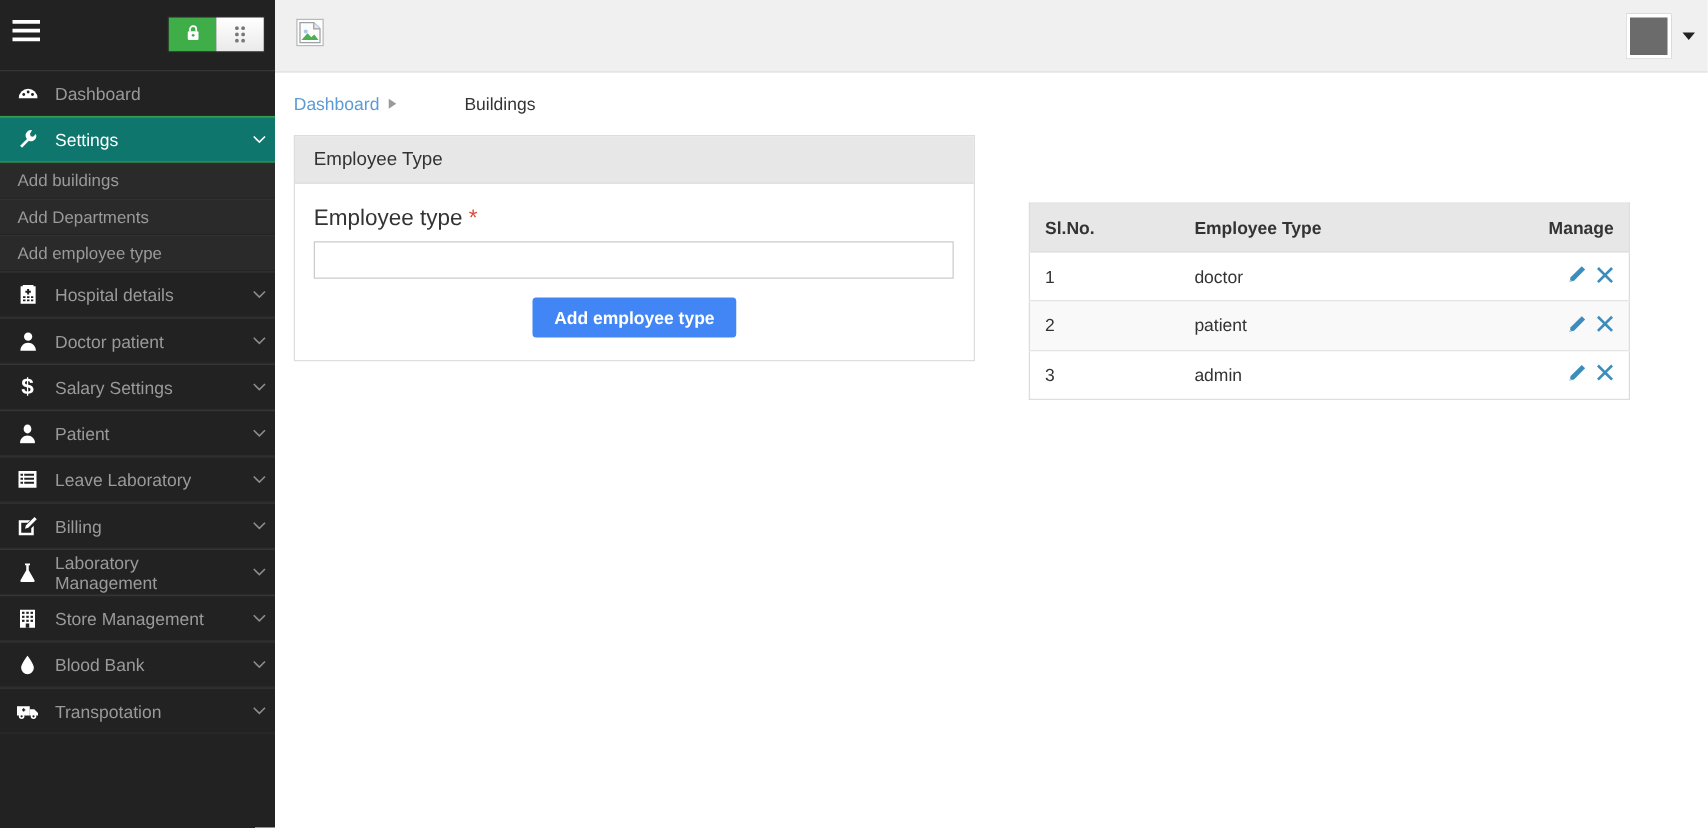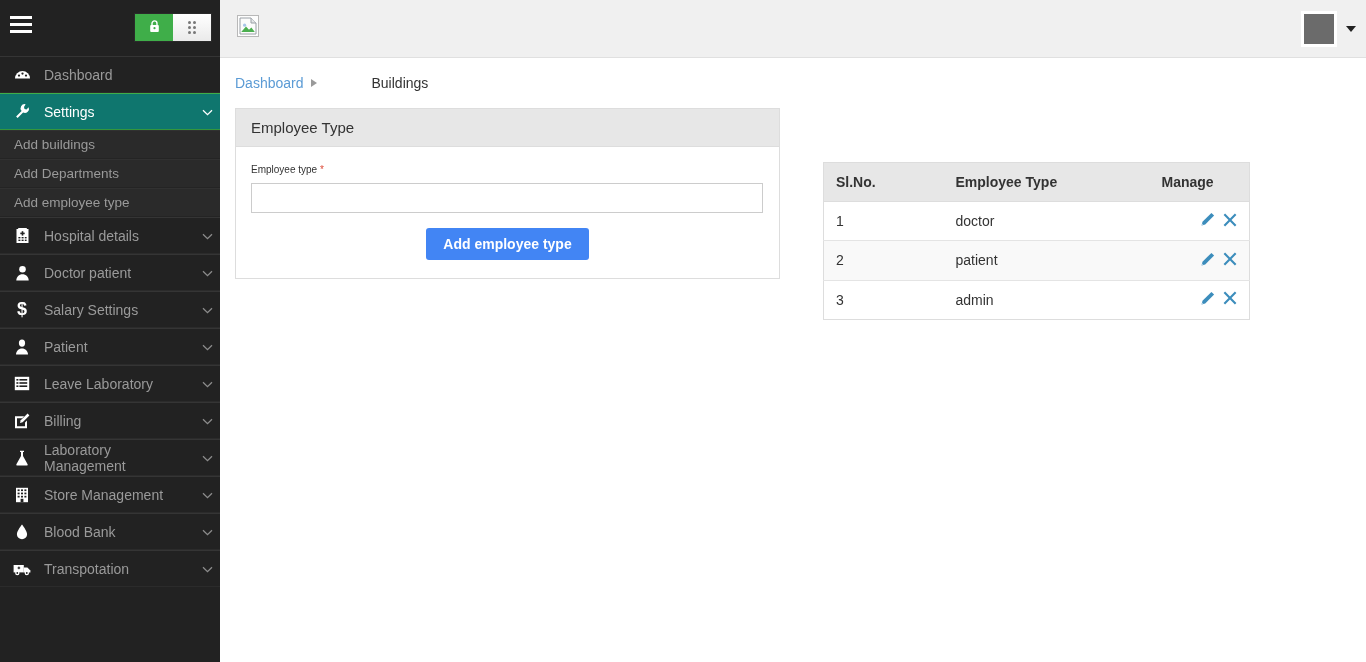--- a/index.html
+++ b/index.html
@@ -163,21 +163,21 @@
   #panel-head {
     height: 38px;
     background: #e7e7e7;
     border-bottom: 1px solid #dddddd;
     display: flex; align-items: center;
     padding-left: 15px;
     font-size: 15px; color: #333333;
   }
   #panel-body { padding: 17px 15px 18px 15px; }
   .form-label {
-    font-size: 10px; color: #333333;
+    font-size: 18px; color: #333333;
     margin-bottom: 8px;
   }
   .req-star { color: #dd4b39; }
   #employee-type-input {
     display: block;
     width: 512px; height: 30px;
     border: 1px solid #cccccc;
     background: #ffffff;
     font-size: 13px;
     padding: 4px 8px;
@@ -197,21 +197,21 @@
     font-size: 14px;
     font-weight: bold;
     padding: 8px 17px;
     cursor: pointer;
     font-family: "Liberation Sans", sans-serif;
   }
 
   
   #emp-table {
     position: absolute; left: 603px; top: 103px;
-    width: 427px;
+    width: 481px;
     border-collapse: collapse;
     border: 1px solid #dddddd;
     font-size: 14px;
   }
   #emp-table th {
     background: #e7e7e7;
     color: #333333;
     font-weight: bold;
     text-align: left;
     padding: 11px 12px;
@@ -221,21 +221,21 @@
   #emp-table td {
     padding: 10px 12px;
     color: #333333;
     border-bottom: 1px solid #e4e4e4;
     background: #ffffff;
   }
   #emp-table tr.alt td { background: #f9f9f9; }
   #emp-table tr:last-child td { border-bottom: none; }
   .col-sl { width: 120px; }
   .col-manage { width: 100px; text-align: right; }
-  #emp-table th.col-manage { }
+  #emp-table th.col-manage { text-align: right; }
   .manage-cell { white-space: nowrap; text-align: right; }
   .manage-cell a {
     display: inline-block;
     margin-left: 4px;
     cursor: pointer;
     vertical-align: middle;
   }
 </style>
 </head>
 <body>

